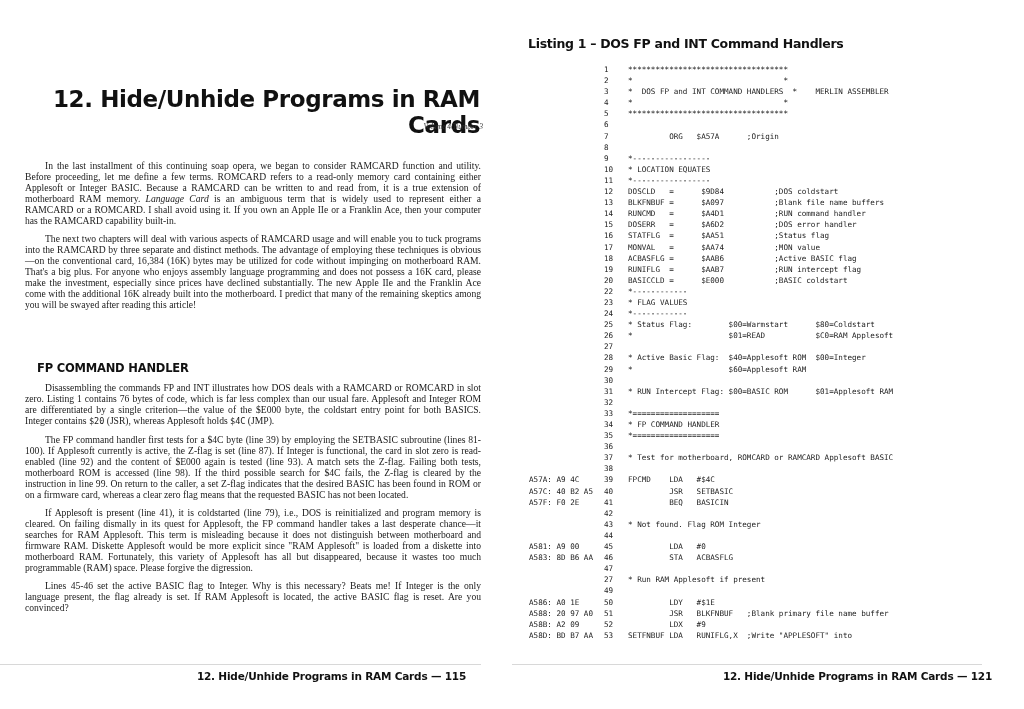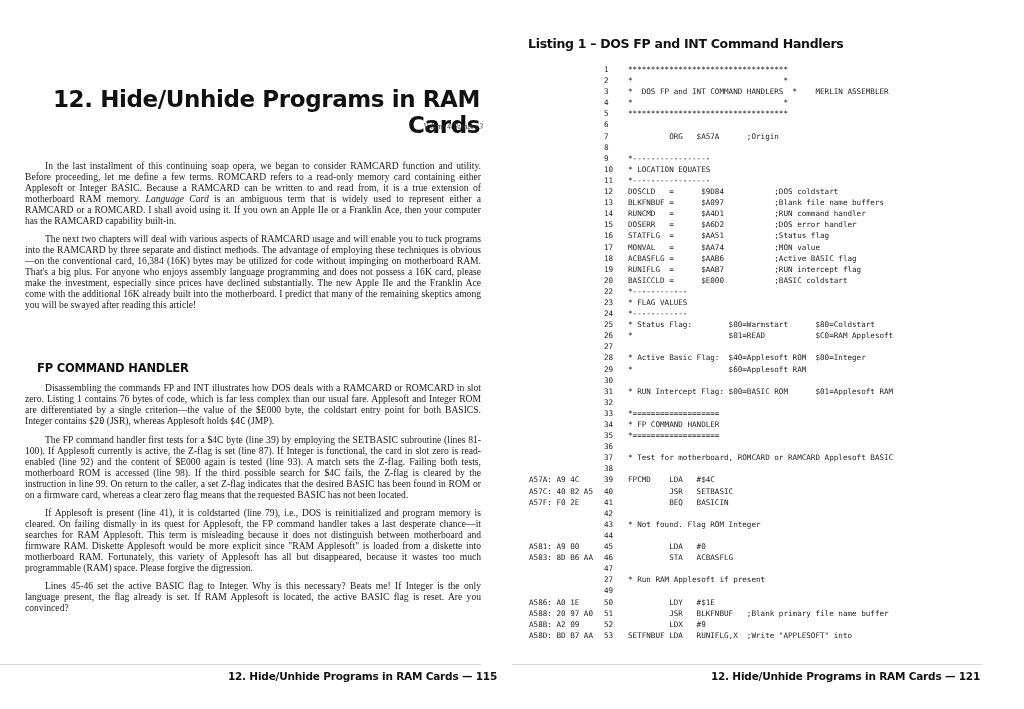--- a/index.html
+++ b/index.html
@@ -28,22 +28,22 @@
     .mono-inline { font-family: "DejaVu Sans Mono", monospace; font-size: 8.5px; }
     .footer-rule {
       position: absolute; top: 664px; height: 1px; background: #d8d8d8;
     }
     .footer-left-rule { left: 0; width: 481px; }
     .footer-right-rule { left: 0; width: 470px; }
     .footer-text {
       position: absolute; top: 670px;
       font-family: "DejaVu Sans", sans-serif; font-weight: bold; font-size: 10.5px; letter-spacing: -0.2px; color: #111;
     }
-    .footer-left-text { right: 15px; margin-left: 40px; }
-    .footer-right-text { right: 44px; margin-left: 18px; }
+    .footer-left-text { right: 46px; margin-left: 40px; }
+    .footer-right-text { right: 32px; margin-left: 18px; }
 
     .listing-title {
       position: absolute; left: 16px; top: 36px; margin: 0;
       font-family: "DejaVu Sans", sans-serif; font-weight: bold; font-size: 12.5px; letter-spacing: -0.3px; color: #111;
     }
     .listing {
       position: absolute; left: 16px; top: 64px; width: 480px;
       font-family: "DejaVu Sans Mono", monospace; font-size: 7.6px; color: #222;
     }
     .code-line { height: 11.1px; line-height: 11.1px; white-space: pre; position: relative; }

